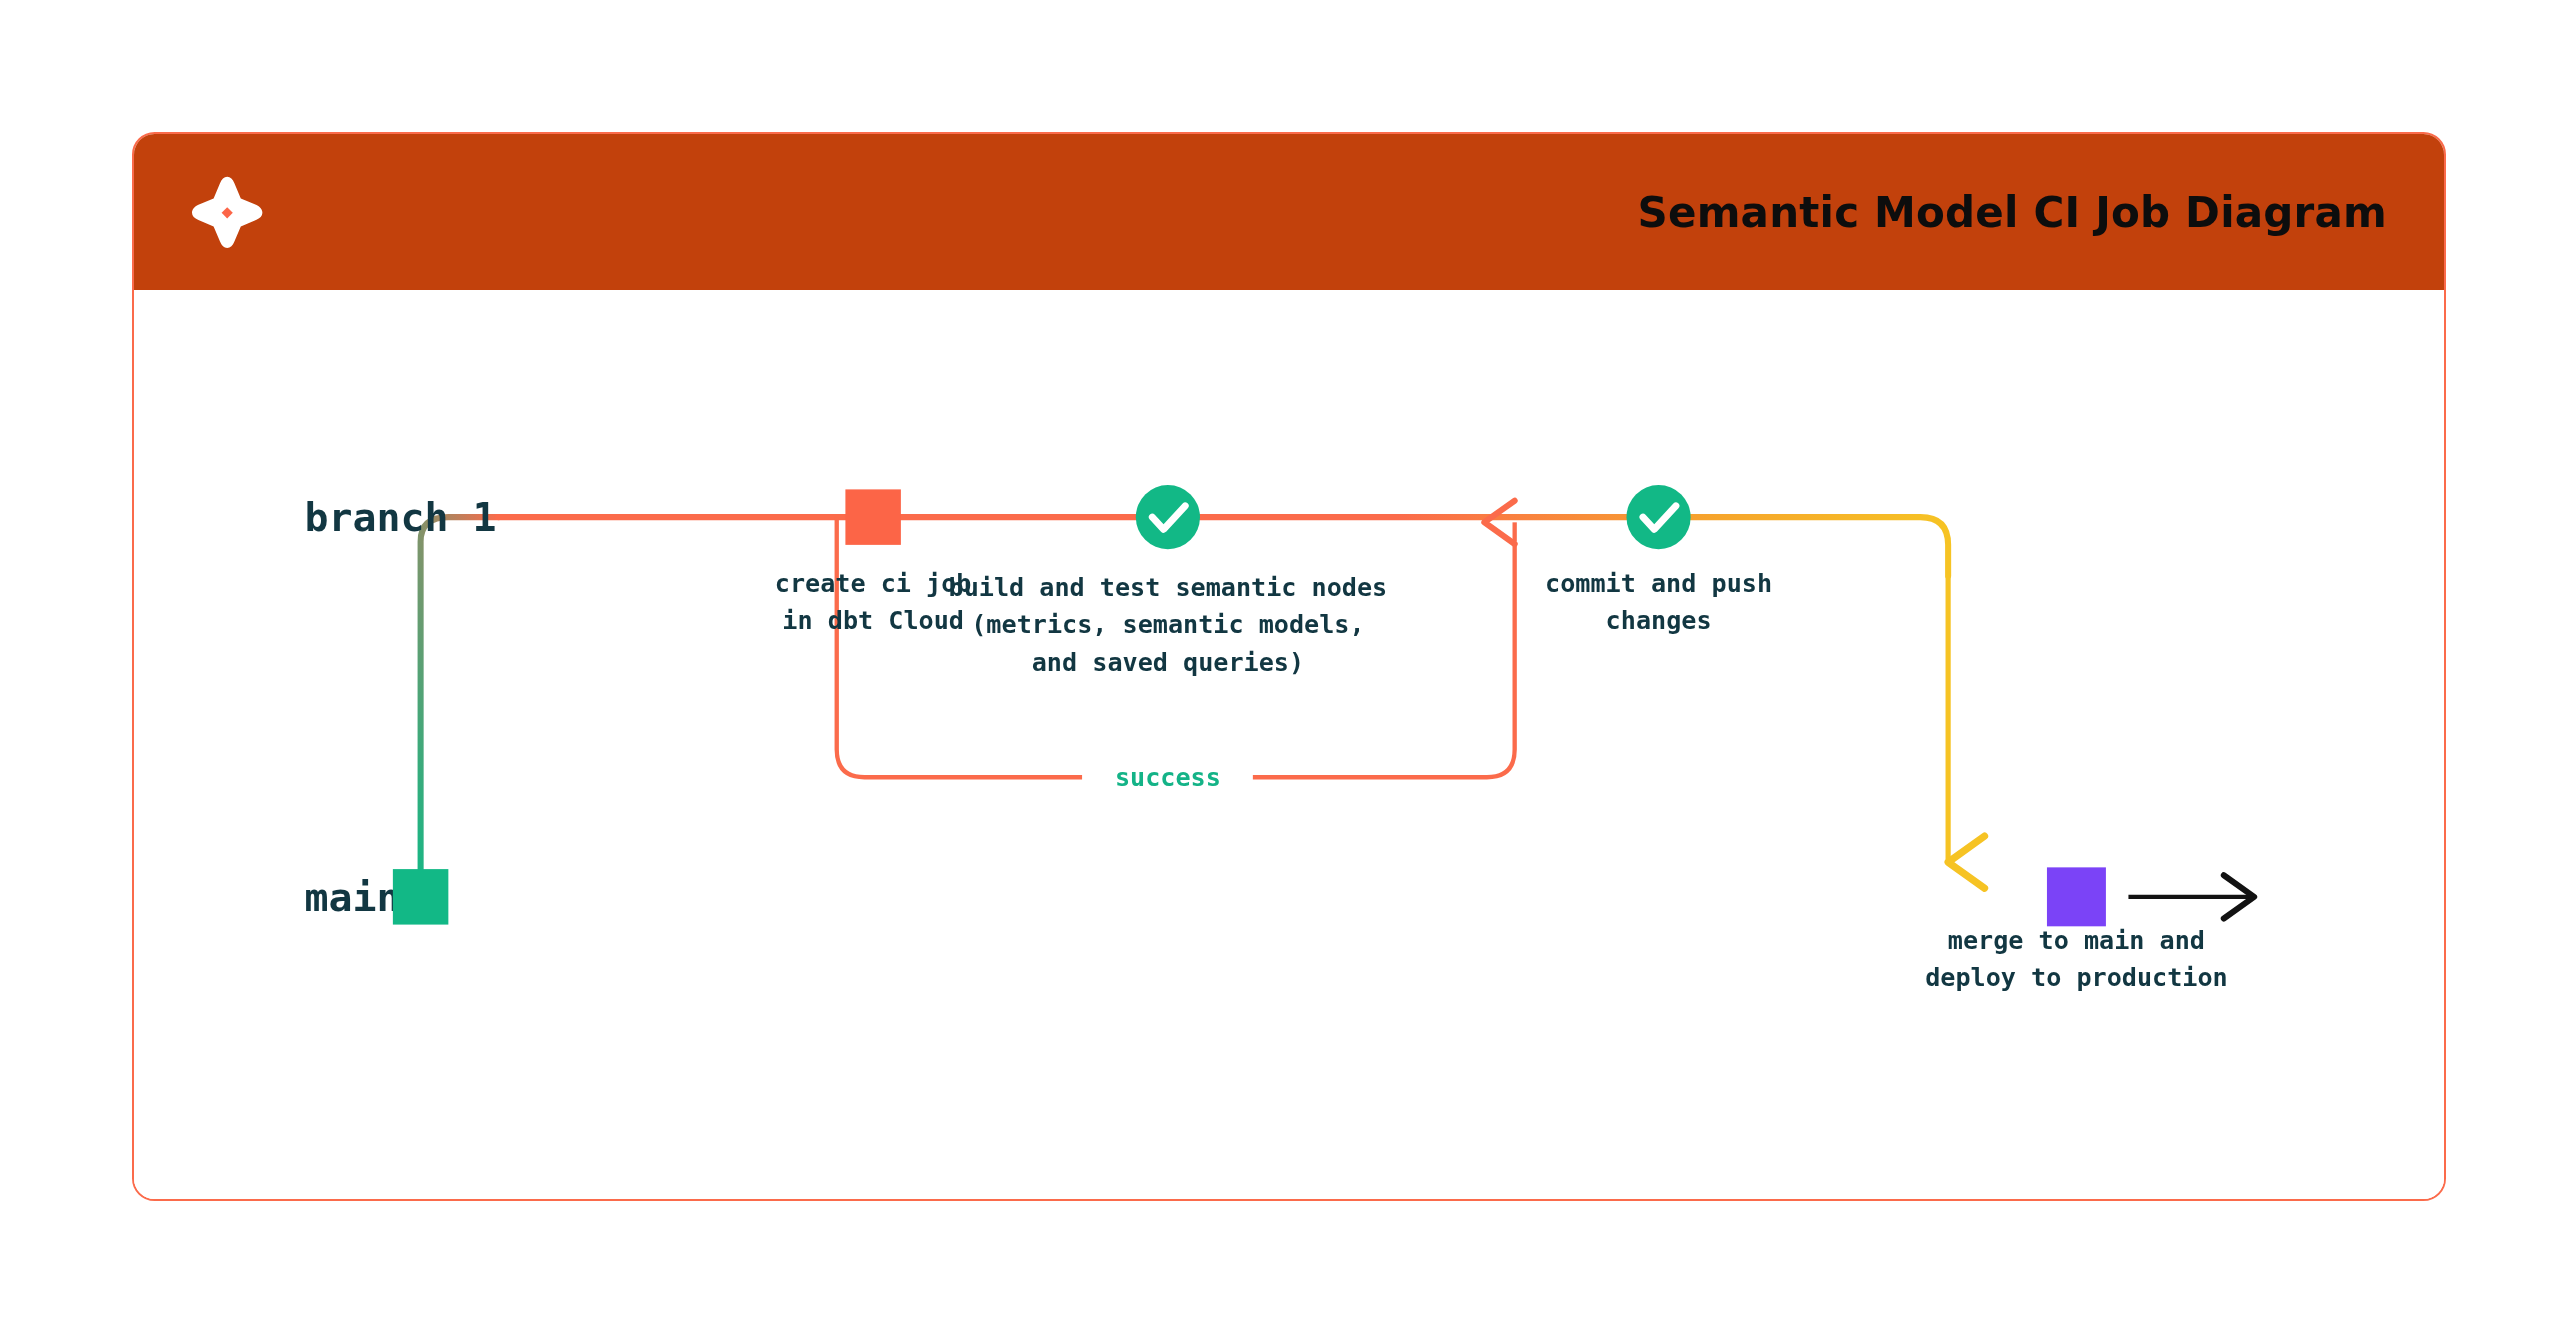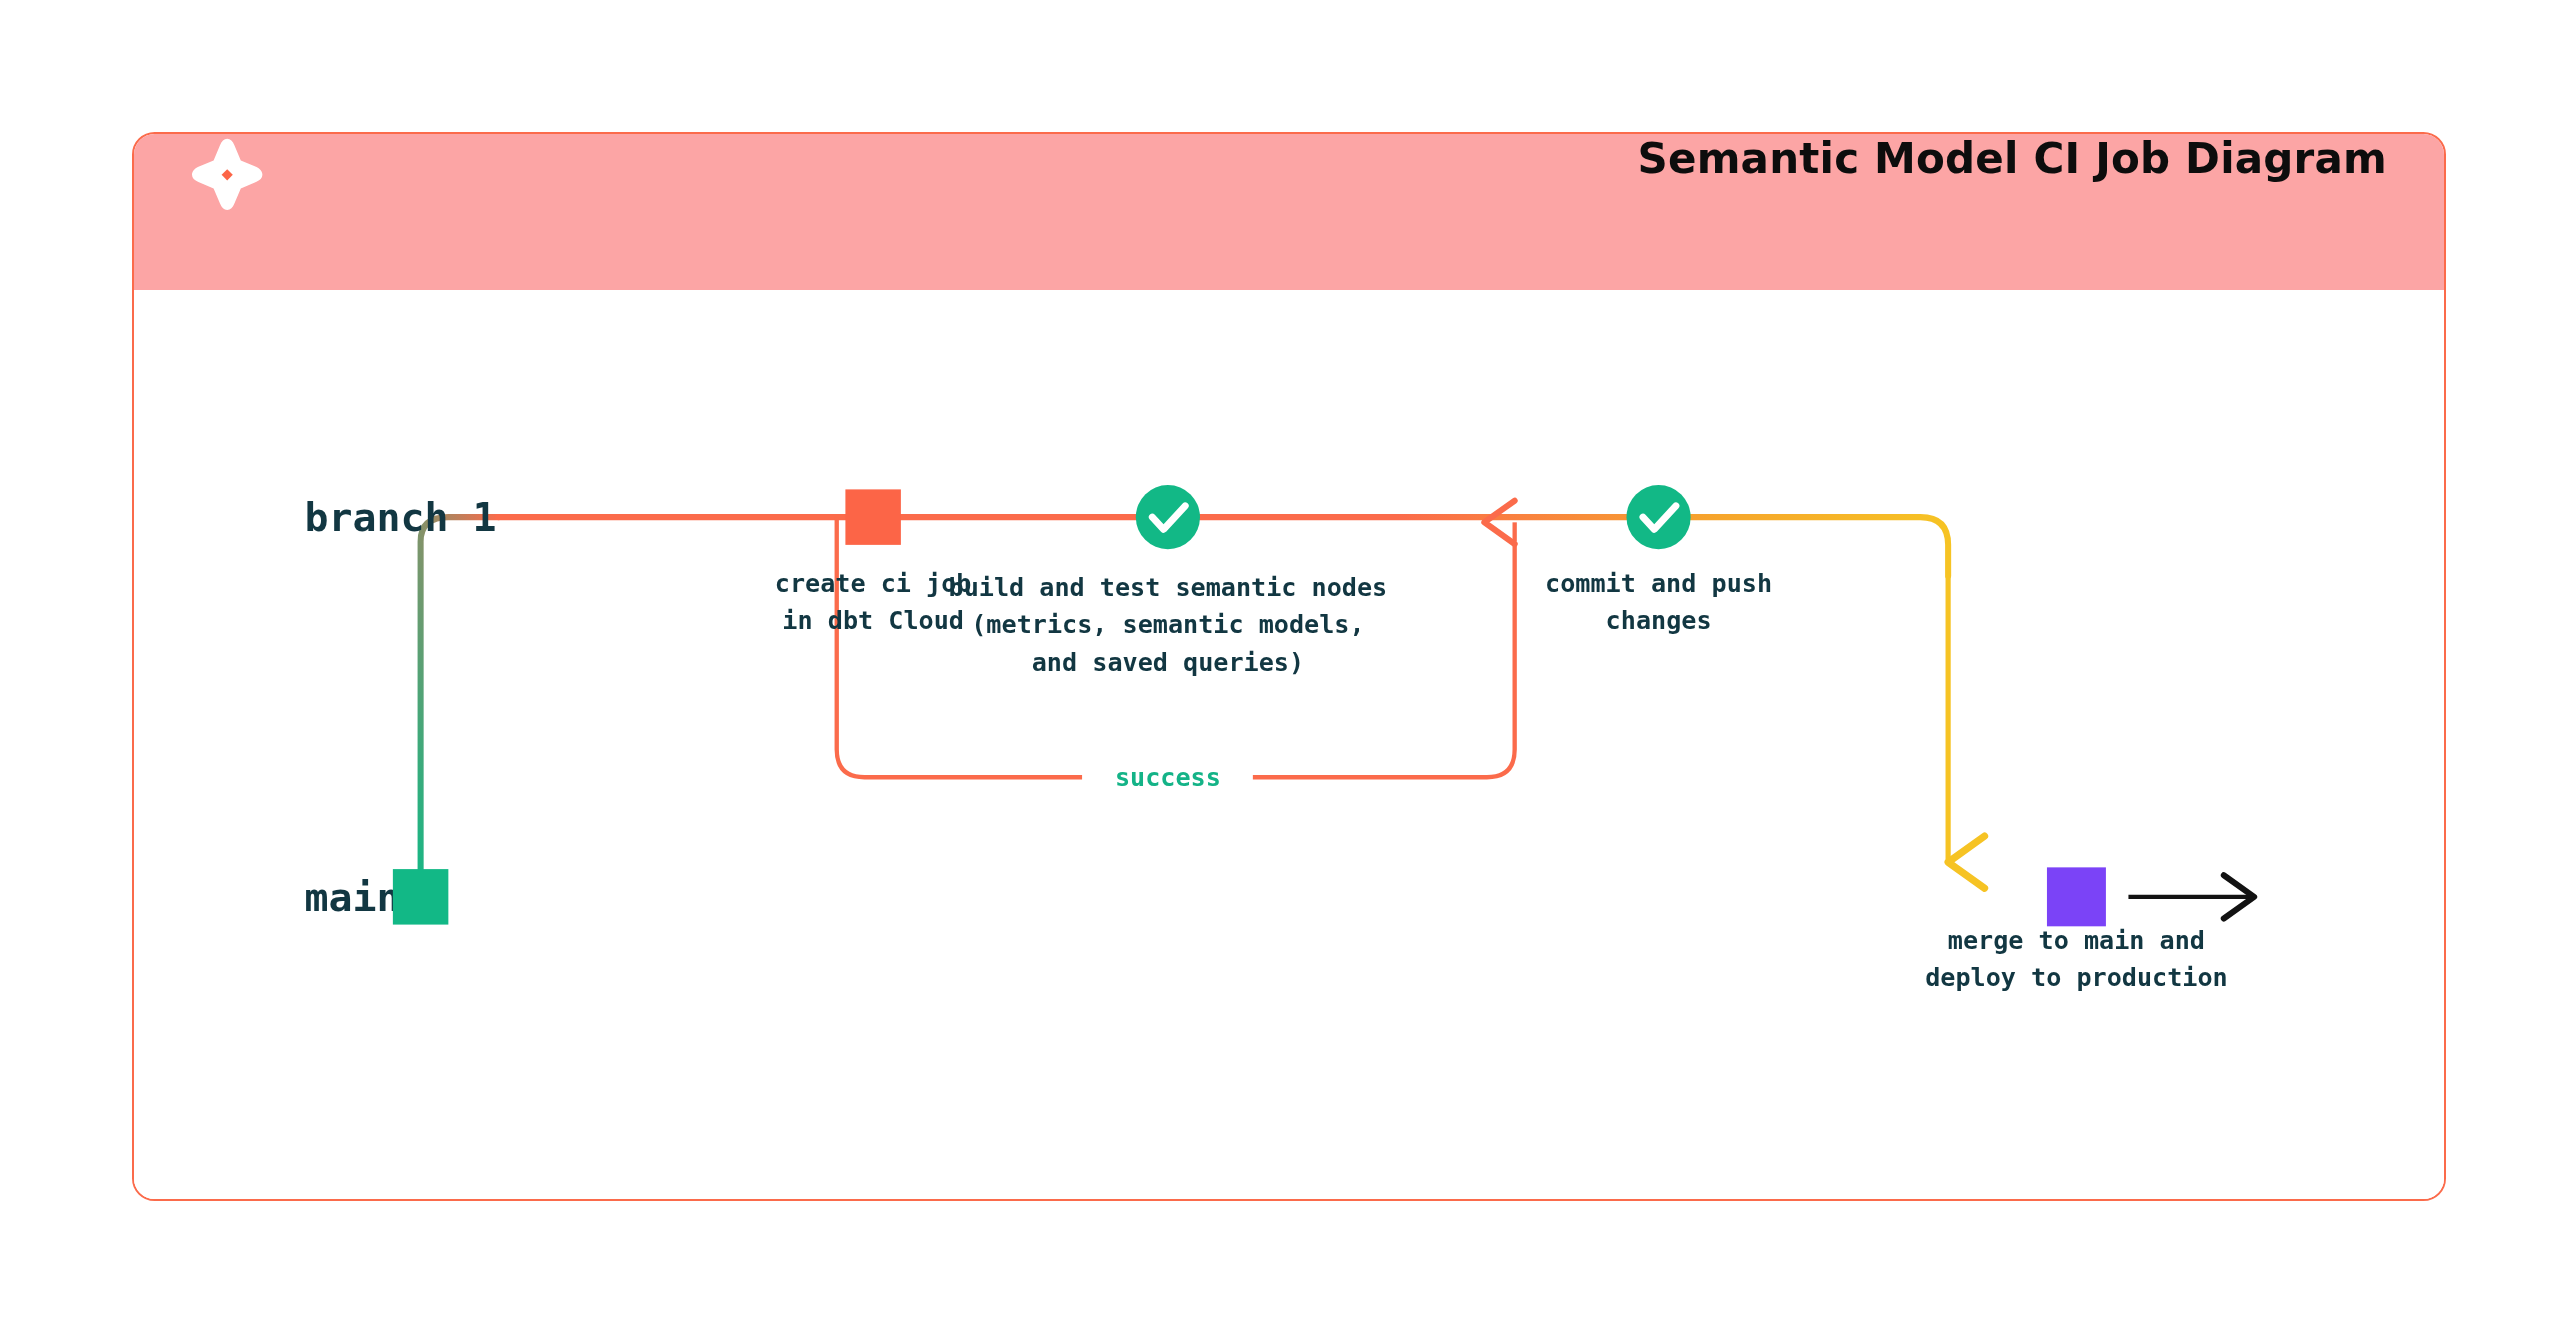--- a/index.html
+++ b/index.html
@@ -34,22 +34,23 @@
     background: #ffffff;
     overflow: hidden;
   }
 
   .card-header {
     position: absolute;
     left: 0;
     top: 0;
     width: 100%;
     height: 156px;
-    background: #fca5a5;
+    background: #c2410c;
     display: flex;
+    align-items: center;
     justify-content: space-between;
     box-sizing: border-box;
     padding: 0 57px 0 54px;
   }
 
   .logo-wrap {
     width: 80px;
     height: 80px;
     display: block;
   }

